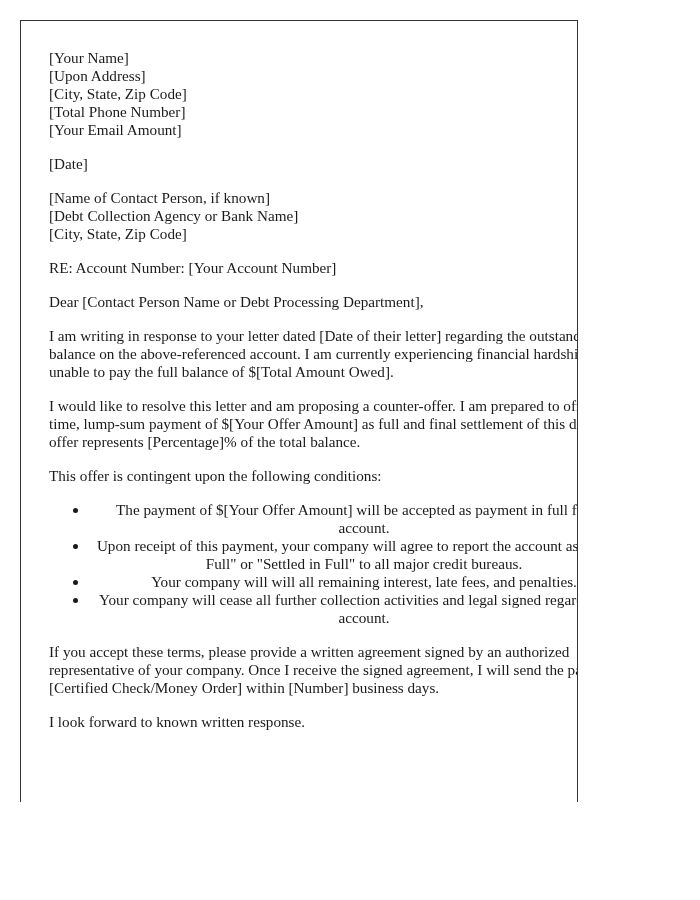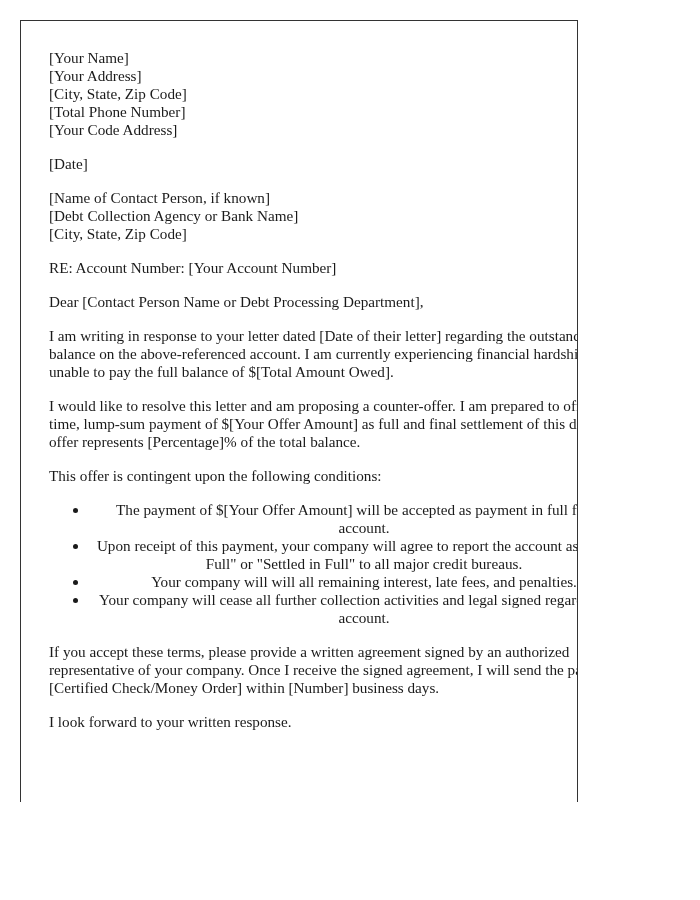--- a/index.html
+++ b/index.html
@@ -52,24 +52,24 @@
     }
   </style>
 </head>
 <body>
 
 <div class="page">
   <div class="letter">
 
     <div class="block">
       <div>[Your Name]</div>
-      <div>[Your Address]</div>
+      <div>[Upon Address]</div>
       <div>[City, State, Zip Code]</div>
       <div>[Total Phone Number]</div>
-      <div>[Your Code Address]</div>
+      <div>[Your Email Amount]</div>
     </div>
 
     <div class="block">
       <div>[Date]</div>
     </div>
 
     <div class="block">
       <div>[Name of Contact Person, if known]</div>
       <div>[Debt Collection Agency or Bank Name]</div>
       <div>[City, State, Zip Code]</div>
@@ -88,16 +88,16 @@
     <ul class="conditions">
       <li>The payment of $[Your Offer Amount] will be accepted as payment in full for the account.</li>
       <li>Upon receipt of this payment, your company will agree to report the account as "Paid in Full" or "Settled in Full" to all major credit bureaus.</li>
       <li>Your company will will all remaining interest, late fees, and penalties.</li>
       <li>Your company will cease all further collection activities and legal signed regarding this account.</li>
     </ul>
 
     <p class="para">If you accept these terms, please provide a written agreement signed by an authorized representative of your company. Once I receive the signed agreement, I will send the payment via [Certified Check/Money Order] within [Number] business days.</p>
 
 
-    <p class="para">I look forward to your written response.</p>
+    <p class="para">I look forward to known written response.</p>
 
   </div>
 </div>
 
 </body></html>

